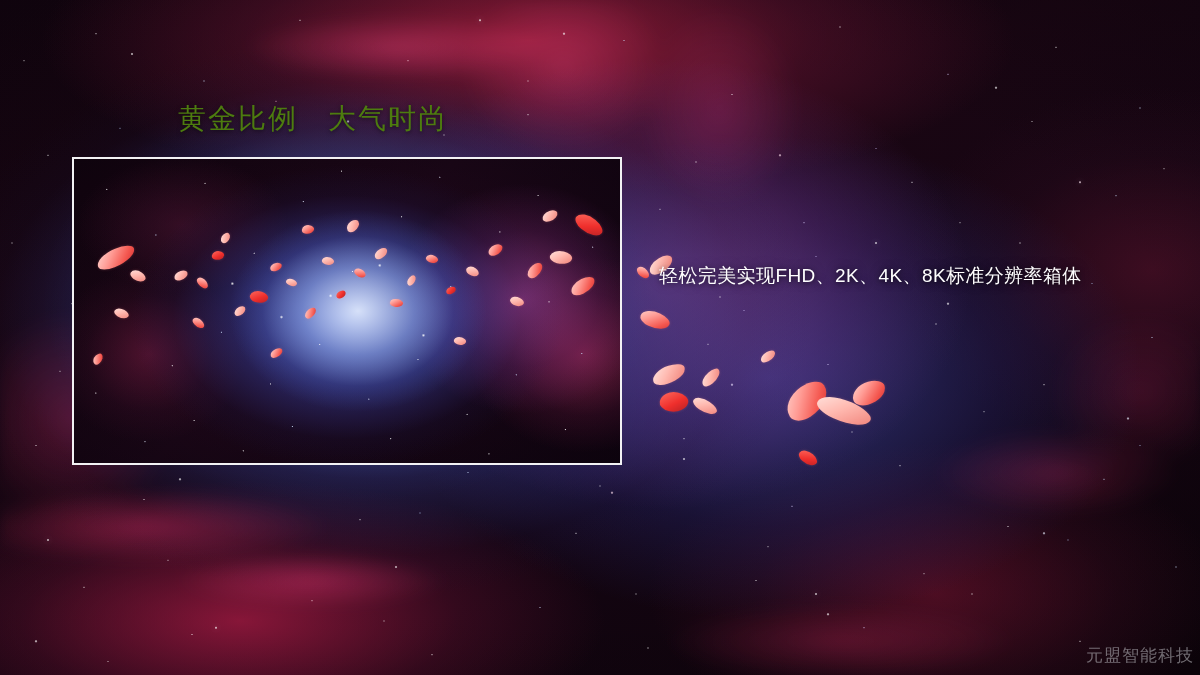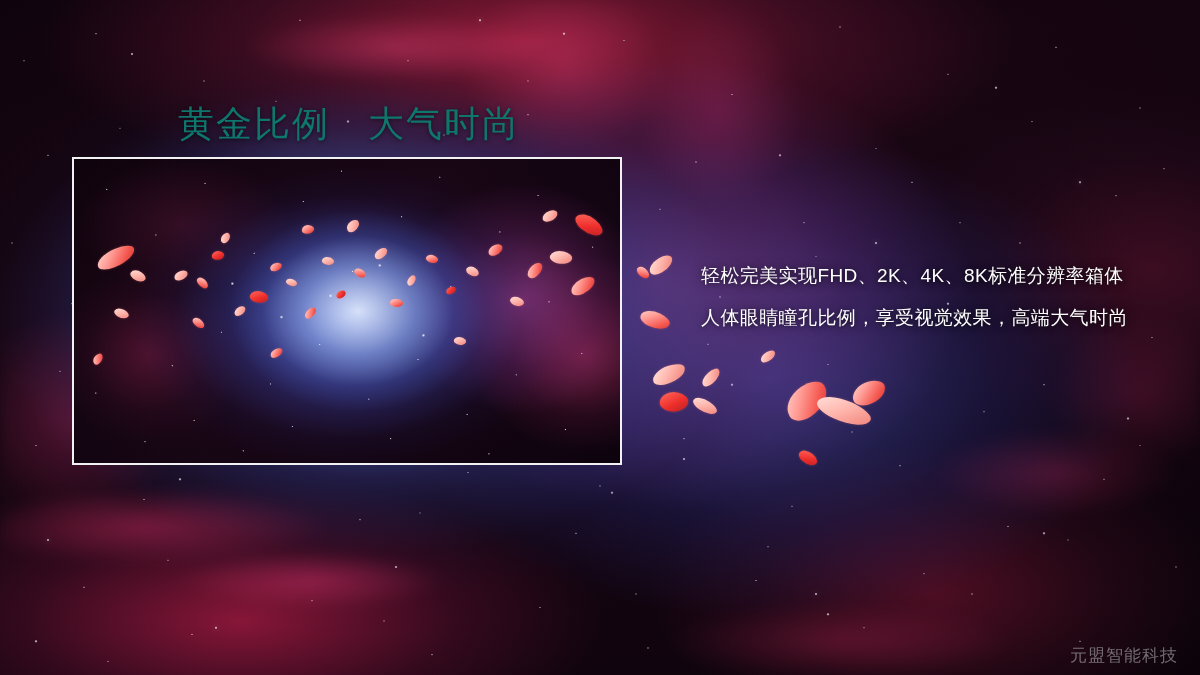--- a/index.html
+++ b/index.html
@@ -277,46 +277,45 @@
   }
   .petal.deep {
     background: linear-gradient(140deg, #ff6f63 0%, #ef2f2c 55%, #b01f24 100%);
   }
 
   
   #slide-title {
     position: absolute;
     left: 178px;
     top: 100px;
-    font-size: 36px;
+    font-size: 28px;
     letter-spacing: 2px;
-    color: #0f766e;
+    color: #4d7c0f;
     white-space: pre;
     text-shadow: 0 1px 4px rgba(0,0,0,0.55);
   }
 
   #body-copy {
     position: absolute;
     left: 659px;
     top: 255px;
     width: 510px;
   }
   #body-copy .line {
     font-size: 19px;
     line-height: 42px;
     color: #ffffff;
     white-space: nowrap;
     letter-spacing: 0.4px;
     text-shadow: 0 1px 5px rgba(0,0,0,0.6), 0 0 12px rgba(0,0,0,0.35);
-    margin-left: 42px;
   }
 
   #watermark {
     position: absolute;
-    right: 22px;
+    right: 6px;
     bottom: 8px;
     font-size: 17px;
     letter-spacing: 1px;
     color: rgba(190,190,195,0.55);
   }
 </style>
 </head>
 <body>
 
 <div id="slide">
@@ -380,18 +379,17 @@
   <div class="petal pale" style="left:692px; top:400px; width:26px; height:12px; transform:rotate(34deg);"></div>
   <div class="petal" style="left:784px; top:386px; width:46px; height:30px; transform:rotate(-34deg);"></div>
   <div class="petal pale" style="left:816px; top:400px; width:56px; height:22px; transform:rotate(24deg);"></div>
   <div class="petal" style="left:852px; top:382px; width:34px; height:22px; transform:rotate(-16deg);"></div>
   <div class="petal deep" style="left:798px; top:452px; width:20px; height:12px; transform:rotate(42deg);"></div>
   <div class="petal pale" style="left:760px; top:352px; width:16px; height:9px;  transform:rotate(-28deg);"></div>
   <div class="petal" style="left:636px; top:268px; width:14px; height:9px;  transform:rotate(52deg);"></div>
 
   <div id="body-copy">
     <div class="line">轻松完美实现FHD、2K、4K、8K标准分辨率箱体</div>
-    <div class="line">人体眼睛瞳孔比例，享受视觉效果，高端大气时尚</div>
   </div>
 
   <div id="watermark">元盟智能科技</div>
 
 </div>
 
 </body></html>

